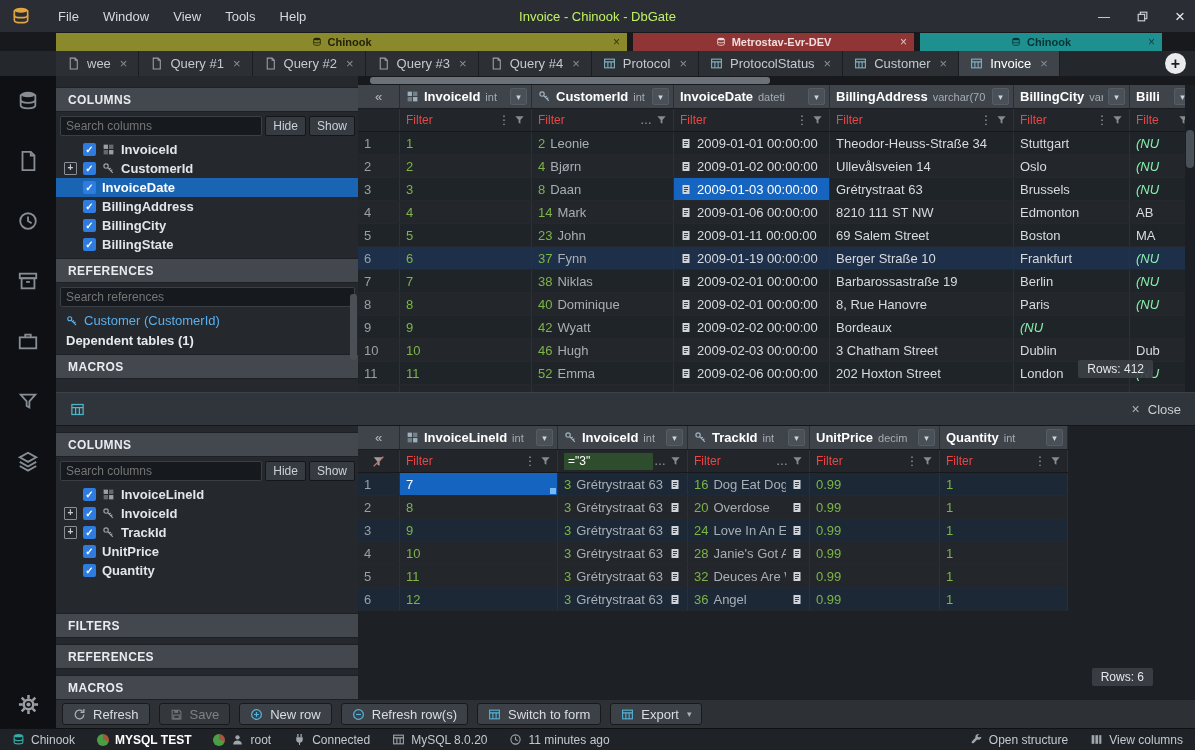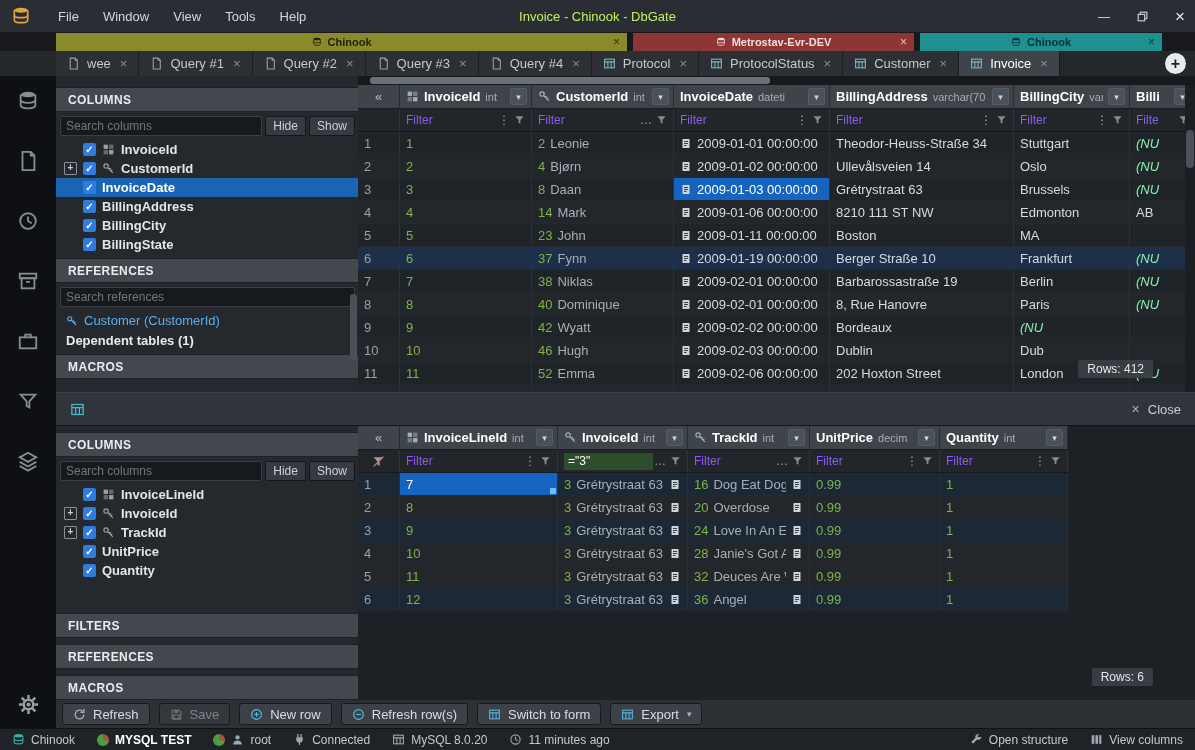--- a/index.html
+++ b/index.html
@@ -91,21 +91,21 @@
   .hname{font-weight:bold;font-size:13px;color:#fff;white-space:nowrap;}
   .htype{font-size:11px;color:#a6acb3;white-space:nowrap;flex:1;min-width:0;overflow:hidden;}
   .hic{width:13px;height:13px;color:#9fb0bd;display:none;}
   .hic.on{display:inline-block;}
   .hcaret{margin-left:auto;width:15px;height:15px;border:1px solid #565c63;background:#4a5057;color:#cfd4d9;
           font-size:9px;display:flex;align-items:center;justify-content:center;border-radius:2px;flex:none;}
   .frow{height:22px;background:#22262b;border-bottom:1px solid #16181c;}
   .fcell{display:flex;align-items:center;padding:0 3px 0 6px;border-right:1px solid #2e3338;
          box-sizing:border-box;overflow:hidden;flex:none;}
   .fc-rn{justify-content:center;padding:0;}
-  .fph{color:#8b5cf6;font-size:12px;flex:1;min-width:0;display:none;white-space:nowrap;overflow:hidden;}
+  .fph{color:#ef4444;font-size:12px;flex:1;min-width:0;display:none;white-space:nowrap;overflow:hidden;}
   .fph.on{display:block;}
   .fval{display:none;}
   .fval.on{display:flex;align-items:center;flex:1;min-width:0;background:#2d4d2d;color:#fff;font-size:12px;
            height:17px;padding:0 4px;border-radius:1px;white-space:nowrap;}
   .fmenu{color:#9aa0a6;font-size:12px;width:14px;text-align:center;flex:none;display:none;}
   .fmenu.on{display:block;}
   .fnl{width:11px;height:12px;color:#848b92;margin:0 3px;flex:none;}
   .fnl.off{width:13px;height:13px;color:#9aa0a6;margin:0;}
   .grow{height:22px;border-bottom:1px solid #25292e;background:#1f2428;}
   .master-grid .rows .grow:nth-child(even){background:#23272c;}
@@ -727,20 +727,21 @@
           <div class="cell">
             <span class="num">23</span>
             <span class="fkref">John</span>
           </div>
           <div class="cell">
             <svg class="docic">
               <use href="#sym-doc"></use>
             </svg>
             <span>2009-01-11 00:00:00</span>
           </div>
+          <div class="cell">69 Salem Street</div>
           <div class="cell">Boston</div>
           <div class="cell">MA</div>
         </div>
 
         <div class="gridrow grow rowsel">
           <div class="cell rn">6</div>
           <div class="cell num">6</div>
           <div class="cell">
             <span class="num">37</span>
             <span class="fkref">Fynn</span>
@@ -815,20 +816,21 @@
           <div class="cell">
             <span class="num">46</span>
             <span class="fkref">Hugh</span>
           </div>
           <div class="cell">
             <svg class="docic">
               <use href="#sym-doc"></use>
             </svg>
             <span>2009-02-03 00:00:00</span>
           </div>
+          <div class="cell">3 Chatham Street</div>
           <div class="cell">Dublin</div>
           <div class="cell">Dub</div>
         </div>
 
         <div class="gridrow grow">
           <div class="cell rn">11</div>
           <div class="cell num">11</div>
           <div class="cell">
             <span class="num">52</span>
             <span class="fkref">Emma</span>

